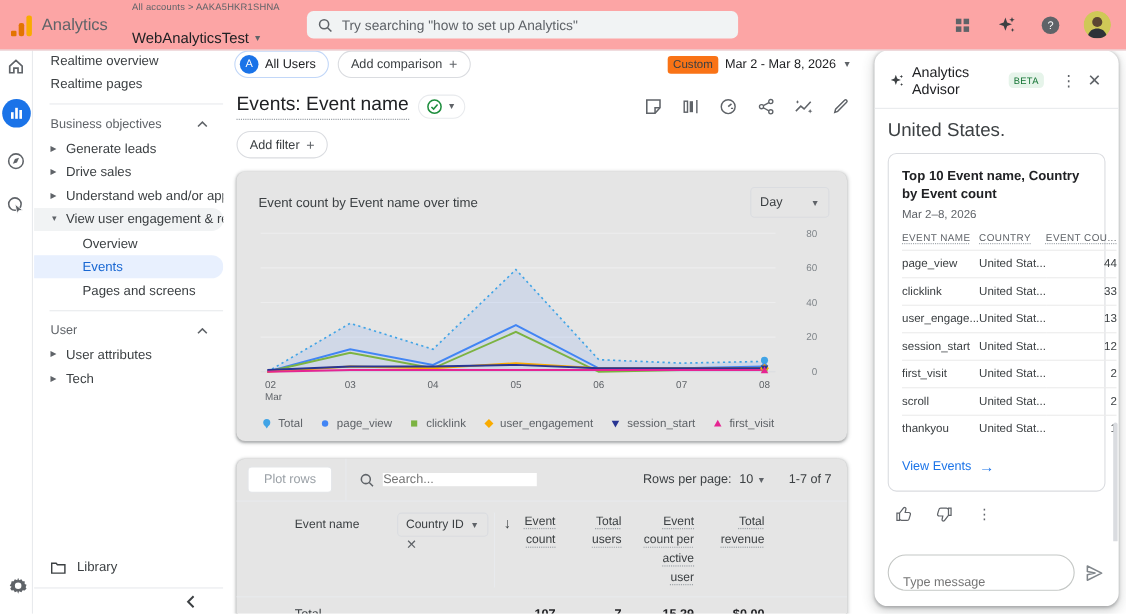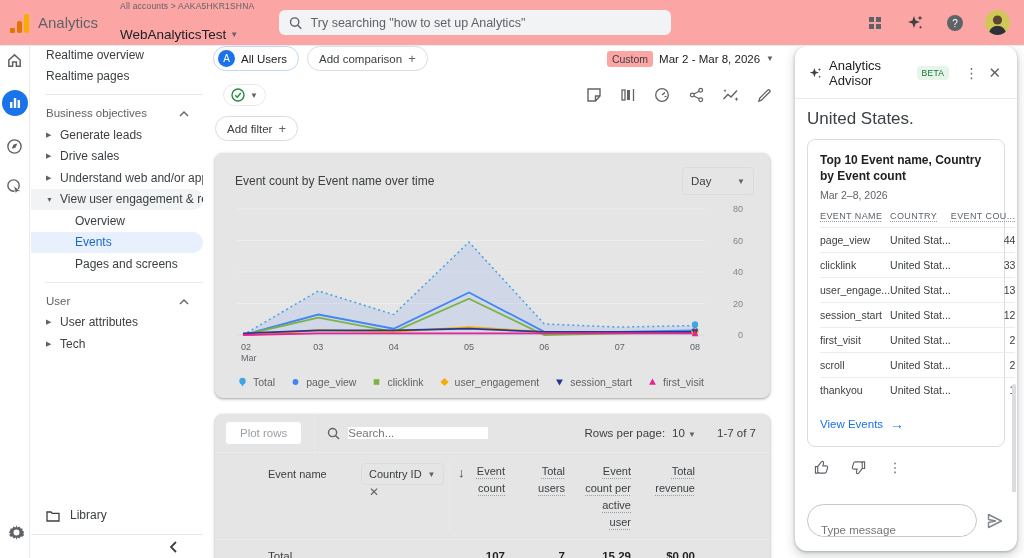--- a/index.html
+++ b/index.html
@@ -46,21 +46,21 @@
 
   
   .main { position:absolute; top:34px; left:203px; width:585px; bottom:0; background:#fff; overflow:hidden; }
   .controls-row { display:flex; align-items:center; padding:12px 14px 0 10px; gap:8px; }
   .pill { height:25px; border-radius:14px; display:flex; align-items:center; gap:6px; padding:0 11px; font-size:11.5px; cursor:pointer; }
   .pill.allusers { border:1px solid #c2d7f8; padding-left:4px; }
   .pill.allusers .a-chip { width:17px; height:17px; border-radius:50%; background:#1a73e8; color:#fff; font-size:10px; display:flex; align-items:center; justify-content:center; }
   .pill.outline { border:1px solid #dadce0; color:#3c4043; }
   .plus { font-size:13px; color:#5f6368; }
   .date-area { margin-left:auto; display:flex; align-items:center; gap:6px; font-size:11.5px; }
-  .custom-chip { background:#fca5a5; border-radius:3px; padding:2px 5px; font-size:10.5px; color:#3c4043; }
+  .custom-chip { background:#f97316; border-radius:3px; padding:2px 5px; font-size:10.5px; color:#3c4043; }
   .date-text { color:#202124; }
   .title-row { display:flex; align-items:center; padding:13px 14px 0 12px; }
   .report-title { font-size:17.5px; color:#202124; border-bottom:1px dotted #9aa0a6; padding-bottom:3px; }
   .title-status { display:flex; align-items:center; gap:5px; border:1px solid #e8eaed; border-radius:12px; padding:3px 7px; margin-left:8px; }
   .title-icons { margin-left:auto; display:flex; gap:14px; }
   .filter-row { padding:10px 0 0 12px; }
   .addfilter { display:inline-flex; }
 
   
   .card { background:#e5e5e5; border-radius:8px; box-shadow:0 1px 2px rgba(60,64,67,.3), 0 1px 3px 1px rgba(60,64,67,.15); margin:12px 18px 0 12px; }
@@ -295,20 +295,21 @@
         <span class="plus">+</span>
     </div>
     <div class="date-area">
       <span class="custom-chip">Custom</span>
       <span class="date-text">Mar 2 - Mar 8, 2026</span>
       <span class="caret">▼</span>
     </div>
   </div>
 
   <div class="title-row">
+    <span class="report-title">Events: Event name</span>
     <span class="title-status">
       <svg width="14" height="14" viewBox="0 0 14 14">
           <circle cx="7" cy="7" r="6" fill="none" stroke="#1e8e3e" stroke-width="1.4"></circle>
           <path d="M4.2 7.2 L6.2 9.2 L9.8 5" fill="none" stroke="#1e8e3e" stroke-width="1.4"></path>
         </svg>
       <span class="caret">▼</span>
     </span>
     <span class="title-icons">
       <span class="icon-btn">
           <svg width="16" height="16" viewBox="0 0 16 16">

